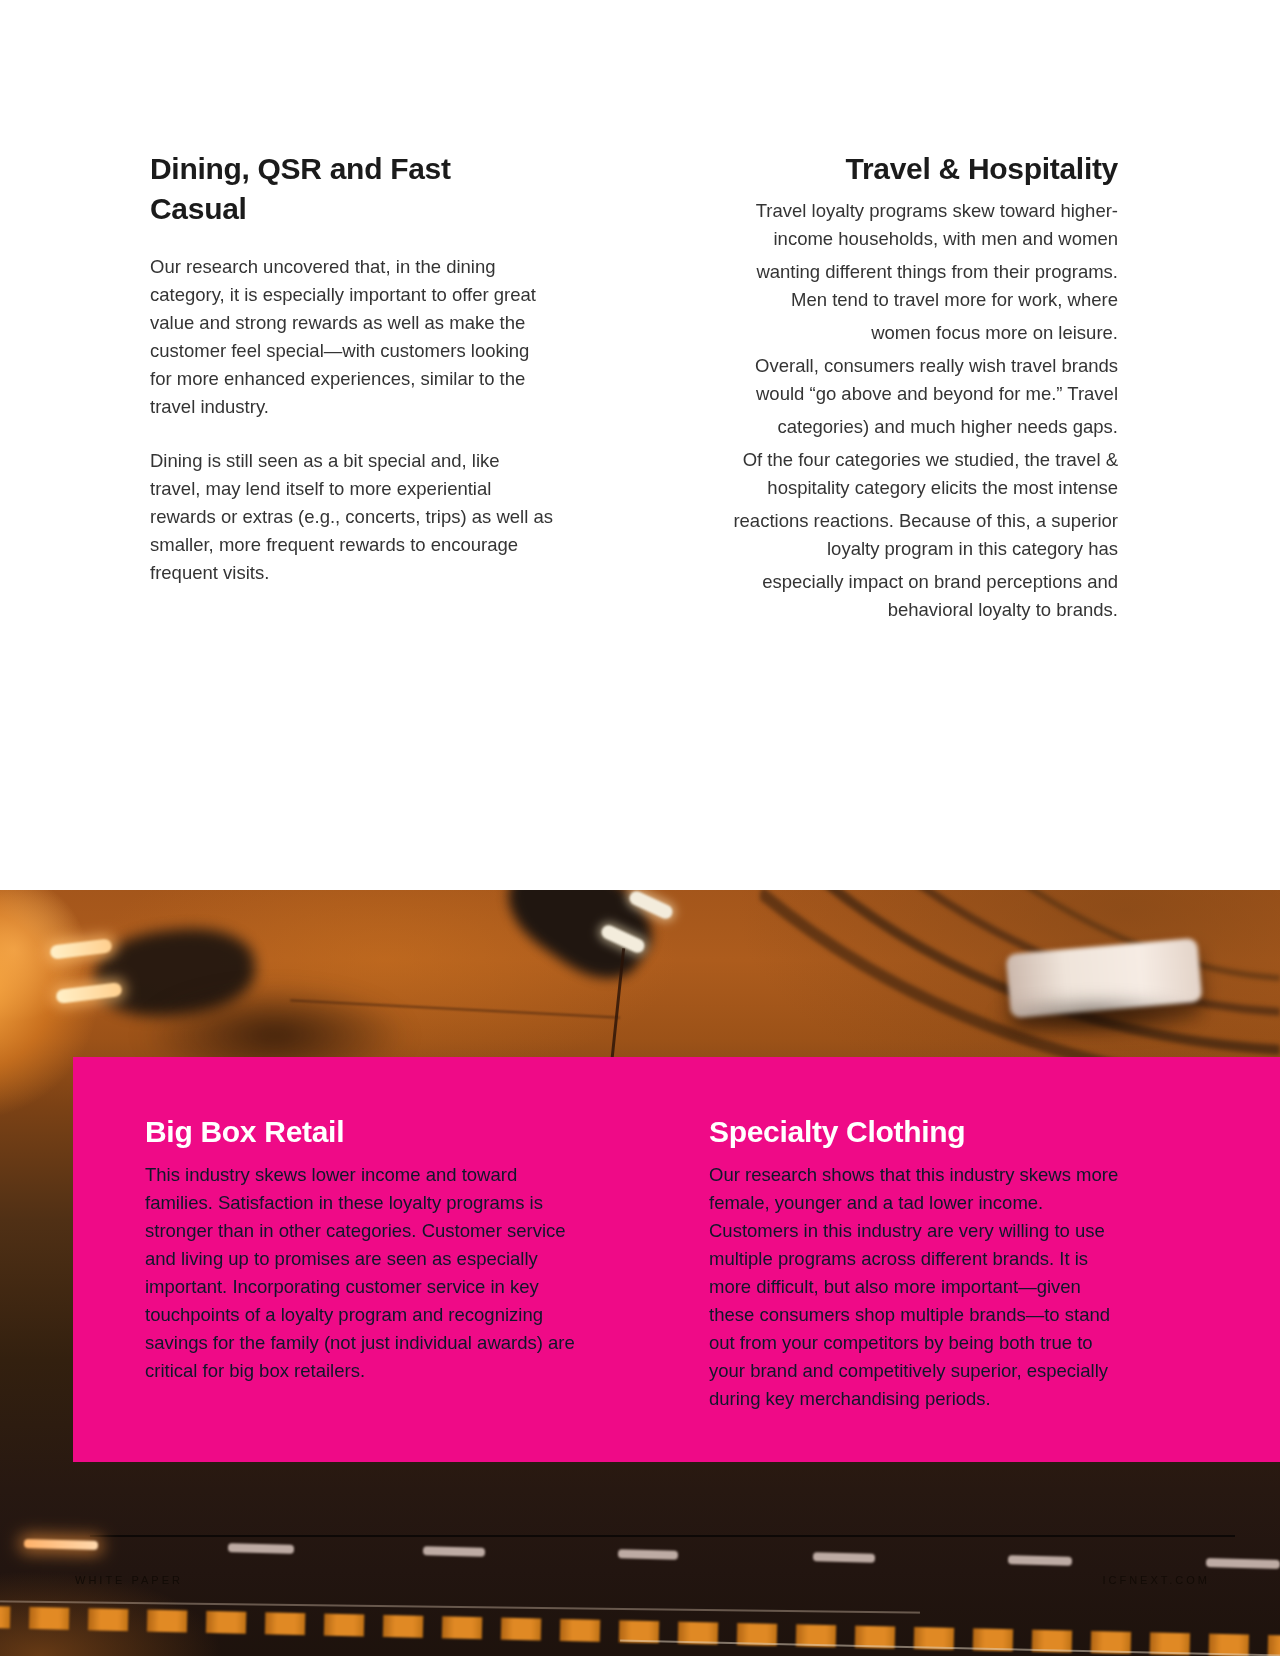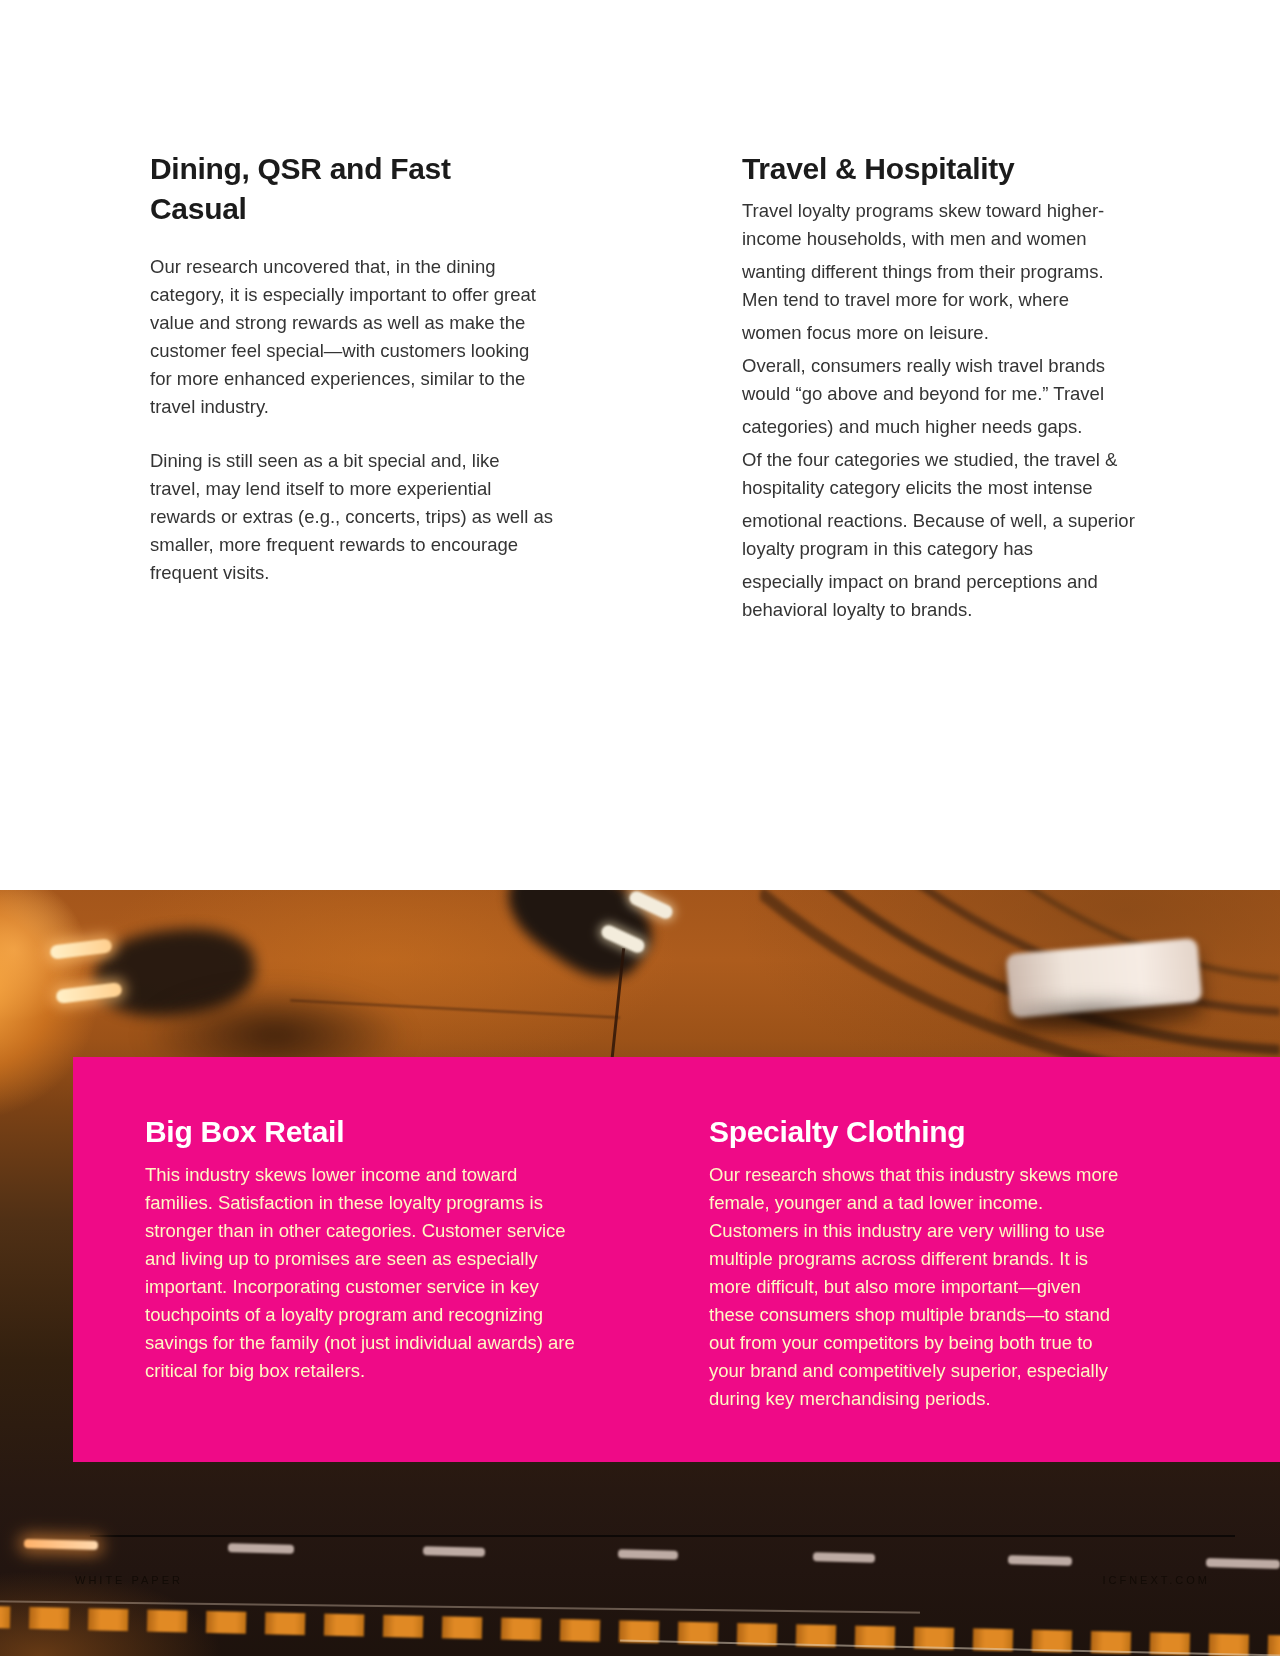--- a/index.html
+++ b/index.html
@@ -10,21 +10,21 @@
   .page{
     position:relative;
     width:1280px;height:1656px;
     background:#ffffff;
     overflow:hidden;
     margin-top:8px;
   }
   
   .col{position:absolute;}
   .col-dining{left:150px;top:141px;width:404px;}
-  .col-travel{left:742px;top:141px;width:398px;}
+  .col-travel{left:720px;top:141px;width:398px;text-align:right;}
   h2.sec-head{
     margin:0 0 24px 0;
     font-size:30px;line-height:40px;font-weight:bold;
     letter-spacing:-0.3px;color:#1b1b1b;
   }
   .col-travel h2.sec-head{margin-bottom:8px;}
   .body-p{
     margin:0 0 26px 0;
     font-size:18.5px;line-height:28px;color:#343434;
   }
@@ -126,21 +126,21 @@
   }
   .panel-col{position:absolute;top:56px;}
   .panel-col-left{left:72px;width:430px;}
   .panel-col-right{left:636px;width:412px;}
   h3.panel-head{
     margin:0 0 10px 0;
     font-size:30px;line-height:38px;font-weight:bold;
     letter-spacing:-0.3px;color:#ffffff;
   }
   .panel-p{
-    margin:0;font-size:18.5px;line-height:28px;color:#fef9c3;
+    margin:0;font-size:18.5px;line-height:28px;color:#0f172a;
   }
   
   .footer-text{
     position:absolute;top:1566px;
     font-size:11px;font-weight:normal;letter-spacing:3px;color:#120b06;
   }
   .footer-left{left:75px;}
   .footer-right{right:70px;}
 </style>
 </head>
@@ -155,21 +155,21 @@
   </section>
 
   <section class="col col-travel">
     <h2 class="sec-head">Travel &amp; Hospitality</h2>
     <p class="body-p">Travel loyalty programs skew toward higher-income households, with men and women</p>
     <p class="body-p">wanting different things from their programs. Men tend to travel more for work, where</p>
     <p class="body-p">women focus more on leisure.</p>
     <p class="body-p">Overall, consumers really wish travel brands would “go above and beyond for me.” Travel</p>
     <p class="body-p">categories) and much higher needs gaps.</p>
     <p class="body-p">Of the four categories we studied, the travel &amp; hospitality category elicits the most intense</p>
-    <p class="body-p">emotional reactions. Because of well, a superior loyalty program in this category has</p>
+    <p class="body-p">reactions reactions. Because of this, a superior loyalty program in this category has</p>
     <p class="body-p">especially impact on brand perceptions and behavioral loyalty to brands.</p>
   </section>
 
   <div class="photo">
     <div class="car-left"></div>
     <div class="car-left-shadow"></div>
     <div class="hl hl1"></div>
     <div class="hl hl2"></div>
     <div class="car-center"></div>
     <div class="streak streak3"></div>

